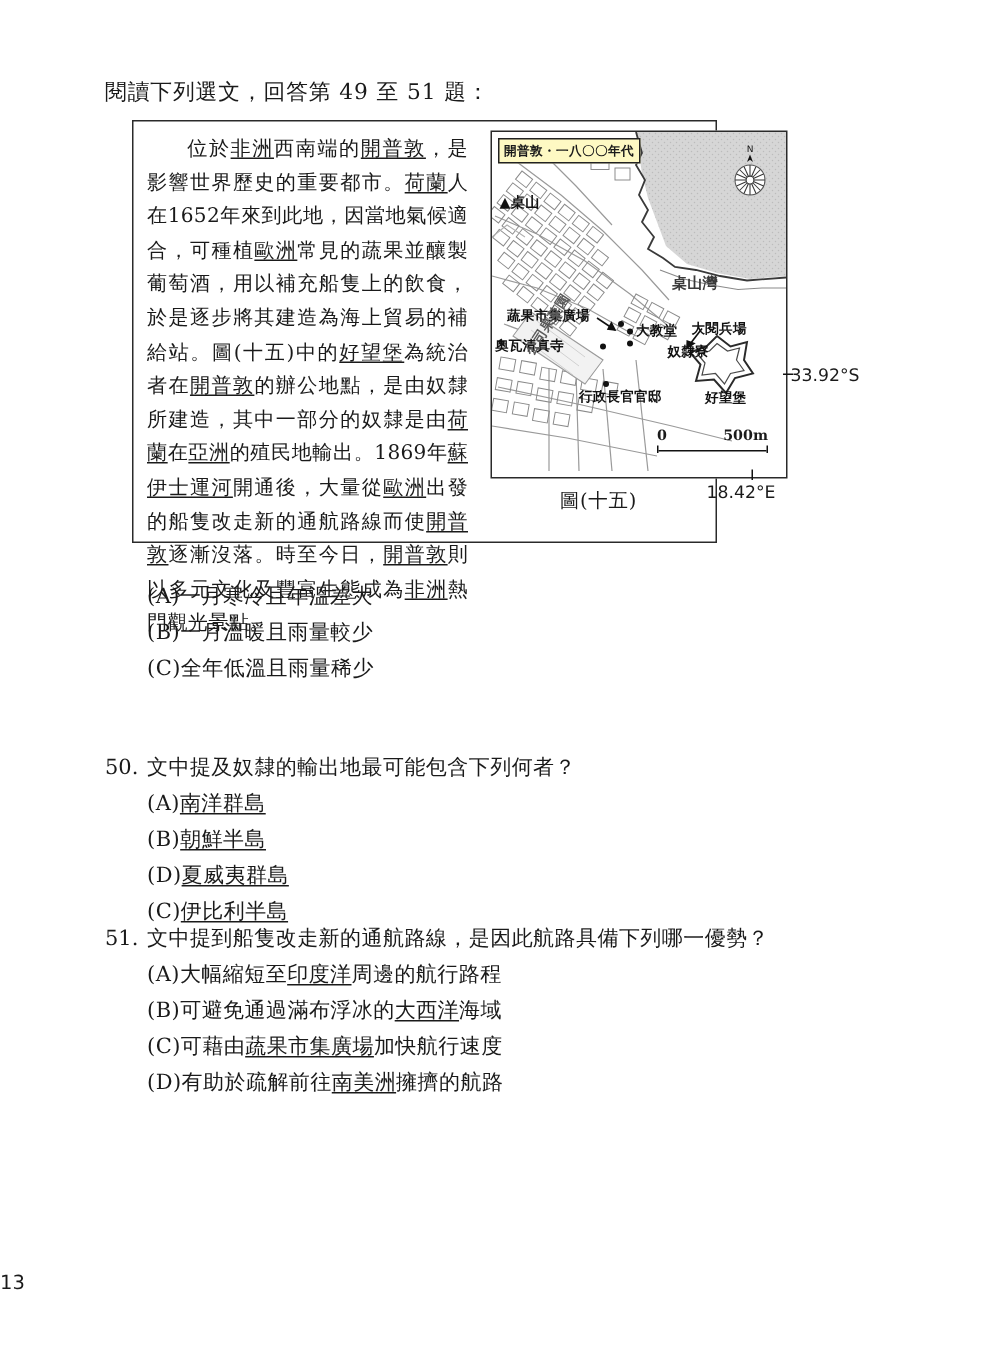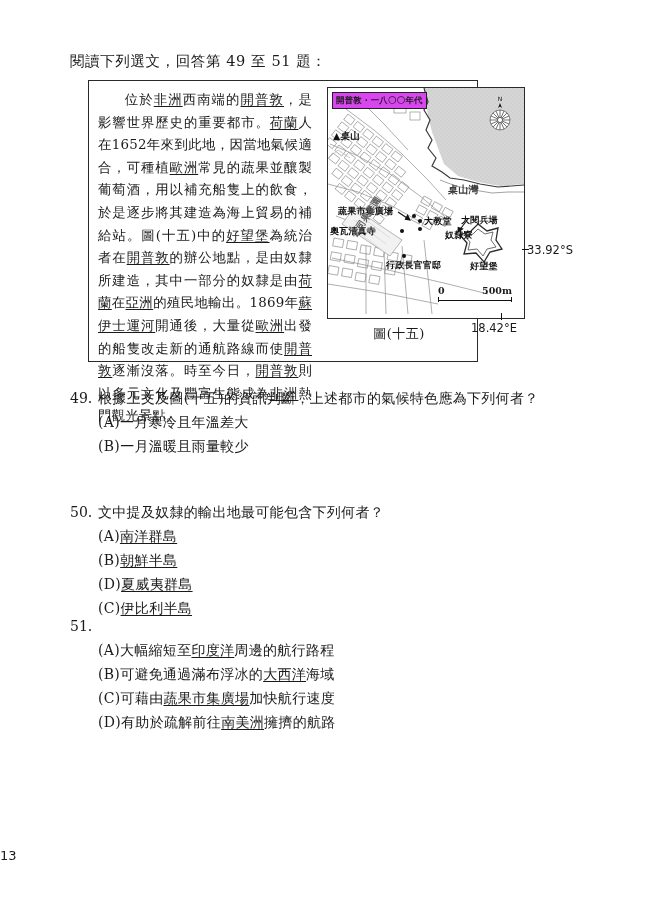--- a/index.html
+++ b/index.html
@@ -80,21 +80,21 @@
     font-weight: bold;
     color: #111;
     white-space: nowrap;
     letter-spacing: 0.2px;
     line-height: 1;
   }
   #map-title-box {
     position: absolute;
     left: 4px; top: 4px;
     border: 1px solid #222;
-    background: #d946ef;
+    background: #fef9c3;
     padding: 2px 3px;
     font-size: 8.4px;
     font-weight: bold;
     white-space: nowrap;
     letter-spacing: 0.3px;
   }
   #label-table-mtn { left: 5px;  top: 43px; font-size: 9.5px; }
   #label-bay       { left: 120px; top: 97px; font-size: 10px; font-weight: bold; color:#3a3a3a;}
   #label-market    { left: 10px;  top: 119px; }
   #label-mosque    { left: 2px;   top: 139px; }
@@ -429,30 +429,29 @@
     <div id="lat-tick"></div>
     <div id="lat-label">33.92°S</div>
     <div id="lon-tick"></div>
     <div id="lon-label">18.42°E</div>
 
     <div id="fig-caption">圖(十五)</div>
   </div>
 </div>
 
 <div class="question" id="question-49">
-  <div class="q-stem">
-    <span class="q-num">49.</span>
-    <span class="q-text">根據上文及圖(十五)的資訊判斷，上述都市的氣候特色應為下列何者？</span>
-  </div>
   <div class="q-options">
     <div class="q-option">
       <span class="opt-key">(A)</span><span>一月寒冷且年溫差大</span>
     </div>
     <div class="q-option">
       <span class="opt-key">(B)</span><span>一月溫暖且雨量較少</span>
+    </div>
+    <div class="q-option">
+      <span class="opt-key">(C)</span><span>全年低溫且雨量稀少</span>
     </div>
   </div>
 </div>
 
 <div class="question" id="question-50">
   <div class="q-stem">
     <span class="q-num">50.</span>
     <span class="q-text">文中提及奴隸的輸出地最可能包含下列何者？</span>
   </div>
   <div class="q-options">
@@ -467,20 +466,21 @@
     </div>
     <div class="q-option">
       <span class="opt-key">(C)</span><span class="u">伊比利半島</span>
     </div>
   </div>
 </div>
 
 <div class="question" id="question-51">
   <div class="q-stem">
     <span class="q-num">51.</span>
+    <span class="q-text">文中提到船隻改走新的通航路線，是因此航路具備下列哪一優勢？</span>
   </div>
   <div class="q-options">
     <div class="q-option">
       <span class="opt-key">(A)</span><span>大幅縮短至<span class="u">印度洋</span>周邊的航行路程</span>
     </div>
     <div class="q-option">
       <span class="opt-key">(B)</span><span>可避免通過滿布浮冰的<span class="u">大西洋</span>海域</span>
     </div>
     <div class="q-option">
       <span class="opt-key">(C)</span><span>可藉由<span class="u">蔬果市集廣場</span>加快航行速度</span>

